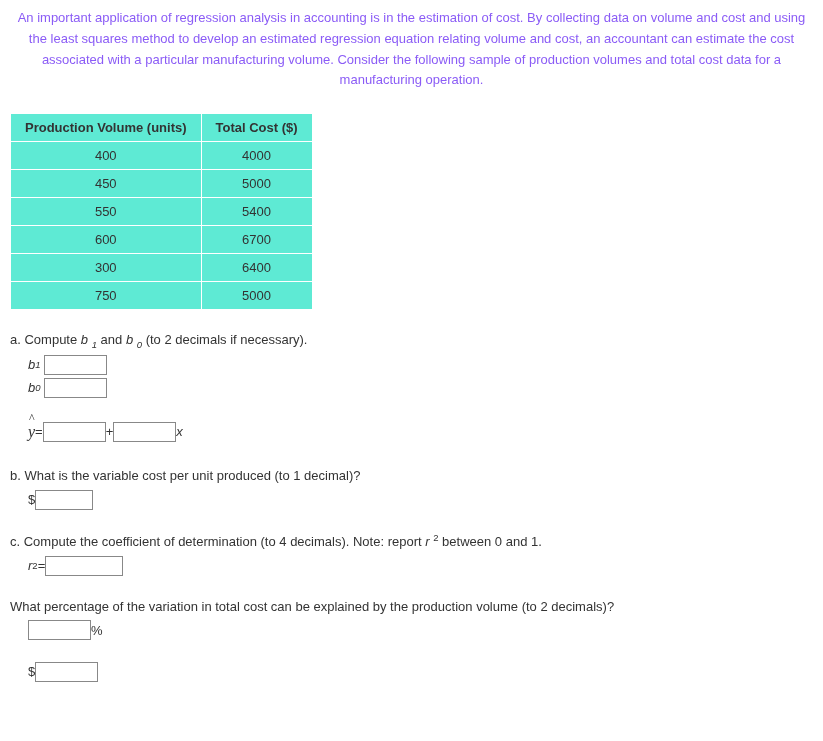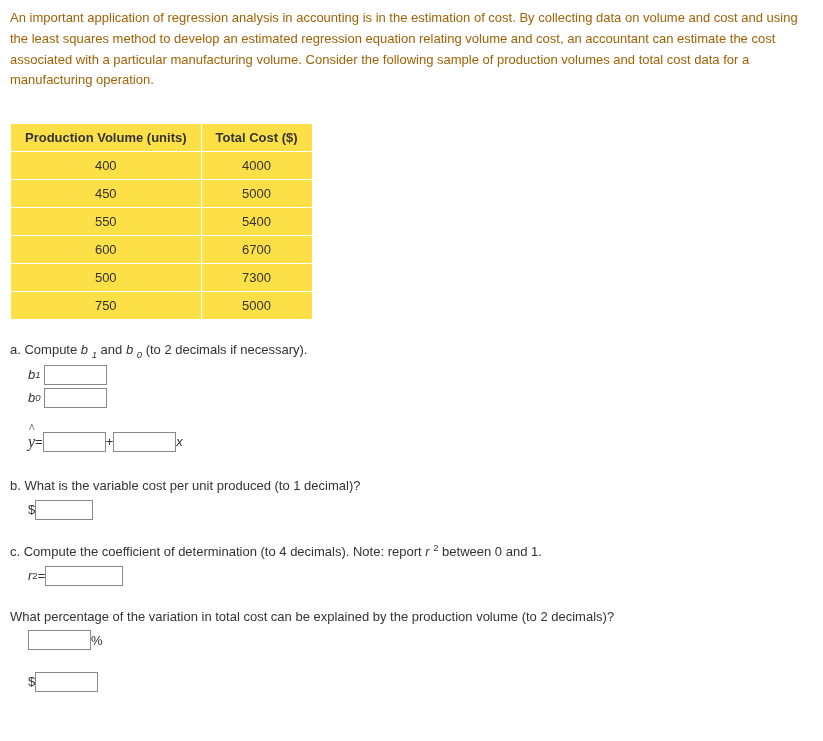--- a/index.html
+++ b/index.html
@@ -4,27 +4,28 @@
 <style>
   body {
     font-family: Verdana, Arial, sans-serif;
     font-size: 13px;
     color: #333;
     margin: 8px 10px;
     width: 803px;
   }
   .intro {
     line-height: 1.6;
-    margin-bottom: 32px;
-    color: #a16207;
+    margin-bottom: 22px;
+    color: #8b5cf6;
+    text-align: center;
   }
   table.data {
     border-collapse: collapse;
     margin: 8px 0 18px 0;
-    background: #fde047;
+    background: #5eead4;
   }
   table.data th, table.data td {
     border: 1px solid #fff;
     padding: 6px 14px;
     text-align: center;
     font-size: 13px;
   }
   table.data th {
     font-weight: bold;
     color: #333;
@@ -99,22 +100,22 @@
       </tr>
     <tr>
         <td>550</td>
         <td>5400</td>
       </tr>
     <tr>
         <td>600</td>
         <td>6700</td>
       </tr>
     <tr>
-        <td>500</td>
-        <td>7300</td>
+        <td>300</td>
+        <td>6400</td>
       </tr>
     <tr>
         <td>750</td>
         <td>5000</td>
       </tr>
   </tbody>
 </table>
 
 <div class="question-block">
   <div class="nowrap">

